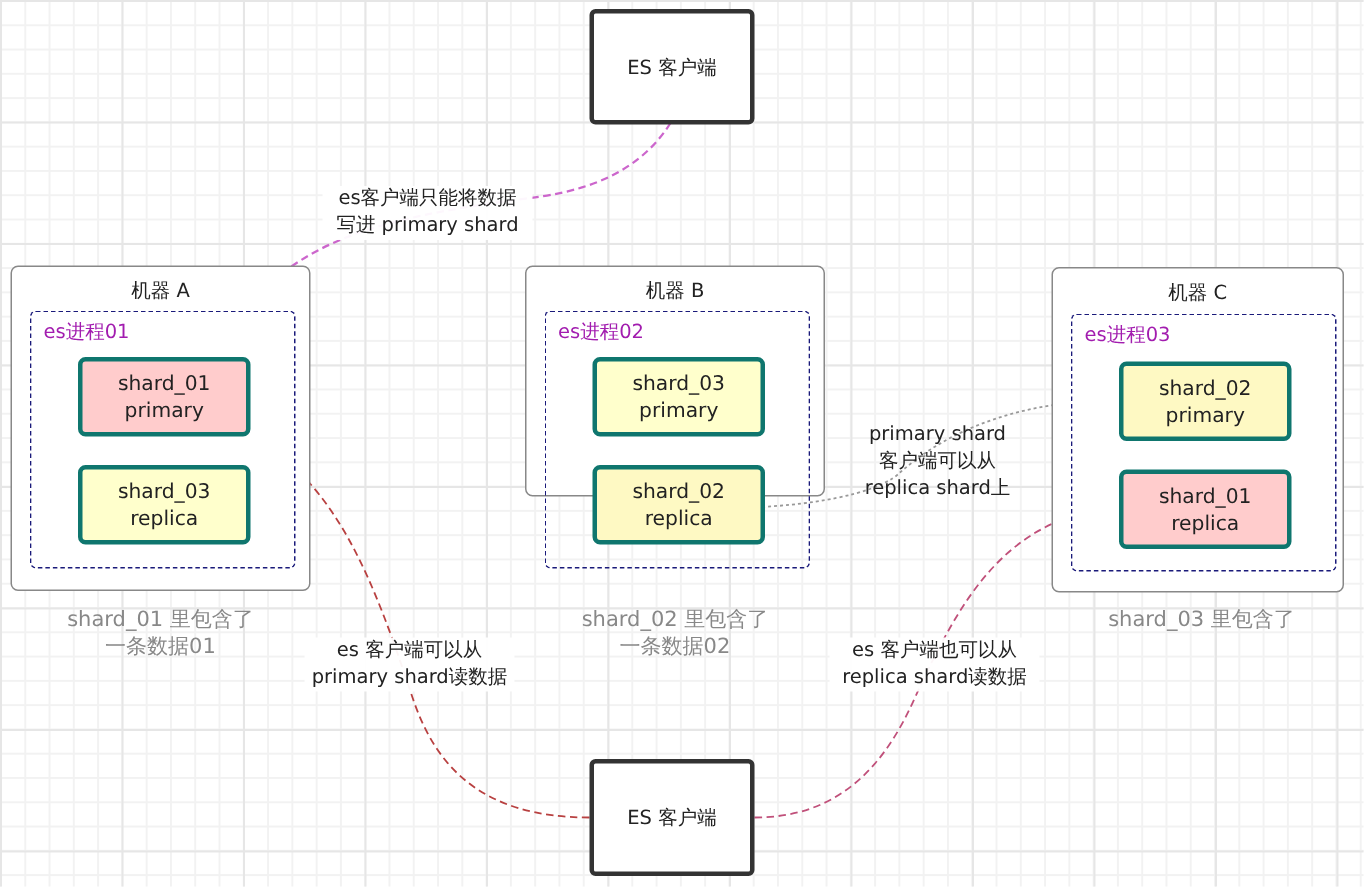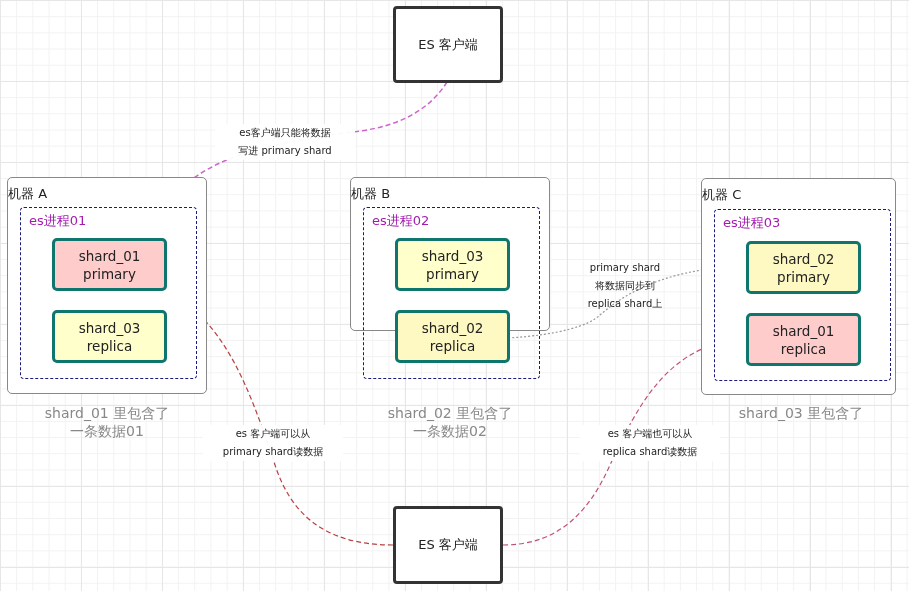--- a/index.html
+++ b/index.html
@@ -19,39 +19,39 @@
   .abs { position: absolute; box-sizing: border-box; }
   .client {
     background: #fff; border: 3px solid #333; border-radius: 4px;
     display: flex; align-items: center; justify-content: center;
     font-size: 13px; color: #222;
   }
   .machine {
     background: #fff; border: 1px solid #888; border-radius: 5px;
   }
   .machine-title {
-    position: absolute; left: 0; right: 0; top: 7px; text-align: left; font-size: 13px; color: #222;
+    position: absolute; left: 0; right: 0; top: 7px; text-align: center; font-size: 13px; color: #222;
   }
   .process {
     border: 1.5px dashed #1a1a7a; border-radius: 4px;
   }
   .process-title { position: absolute; left: 8px; top: 4px; font-size: 13px; color: #a21caf; }
   .shard {
     border: 3px solid #0f766e; border-radius: 5px;
     display: flex; flex-direction: column; align-items: center; justify-content: center;
     font-size: 13.5px; line-height: 18px; color: #222;
   }
   .pink { background: #ffcccc; }
   .yellow { background: #ffffcc; }
   .blue { background: #fef9c3; }
   .note {
     text-align: center; font-size: 14px; line-height: 18px; color: #888;
   }
   .label {
-    text-align: center; font-size: 10px; line-height: 18px; color: #222;
+    text-align: center; font-size: 13px; line-height: 18px; color: #222;
     background: rgba(255,255,255,0.95);
     padding: 0 2px;
   }
   svg.edges { position: absolute; left: 0; top: 0; width: 909px; height: 591px; pointer-events: none; }
 </style>
 </head>
 <body>
 
 <svg class="edges" viewBox="0 0 909 591">
   <defs>
@@ -132,29 +132,29 @@
   <div>一条数据02</div>
 </div>
 <div class="abs note" style="left:701px; top:404px; width:200px;">
   <div>shard_03 里包含了</div>
 </div>
 
 <div class="abs label" style="left:215px; top:124px; width:140px;">
   <div>es客户端只能将数据</div>
   <div>写进 primary shard</div>
 </div>
-<div class="abs label" style="left:570px; top:259px; width:110px; background:transparent;">
+<div class="abs label" style="left:570px; top:281px; width:110px; background:transparent;">
   <div>primary shard</div>
-  <div>将数据同步到</div>
+  <div>客户端可以从</div>
   <div>replica shard上</div>
 </div>
 <div class="abs label" style="left:203px; top:425px; width:140px;">
   <div>es 客户端可以从</div>
   <div>primary shard读数据</div>
 </div>
-<div class="abs label" style="left:553px; top:425px; width:140px;margin-left:27px;">
+<div class="abs label" style="left:553px; top:425px; width:140px;">
   <div>es 客户端也可以从</div>
   <div>replica shard读数据</div>
 </div>
 
 <div class="abs client" style="left:393px; top:506px; width:110px; height:78px;">
   <span>ES 客户端</span>
 </div>
 
 </body></html>

